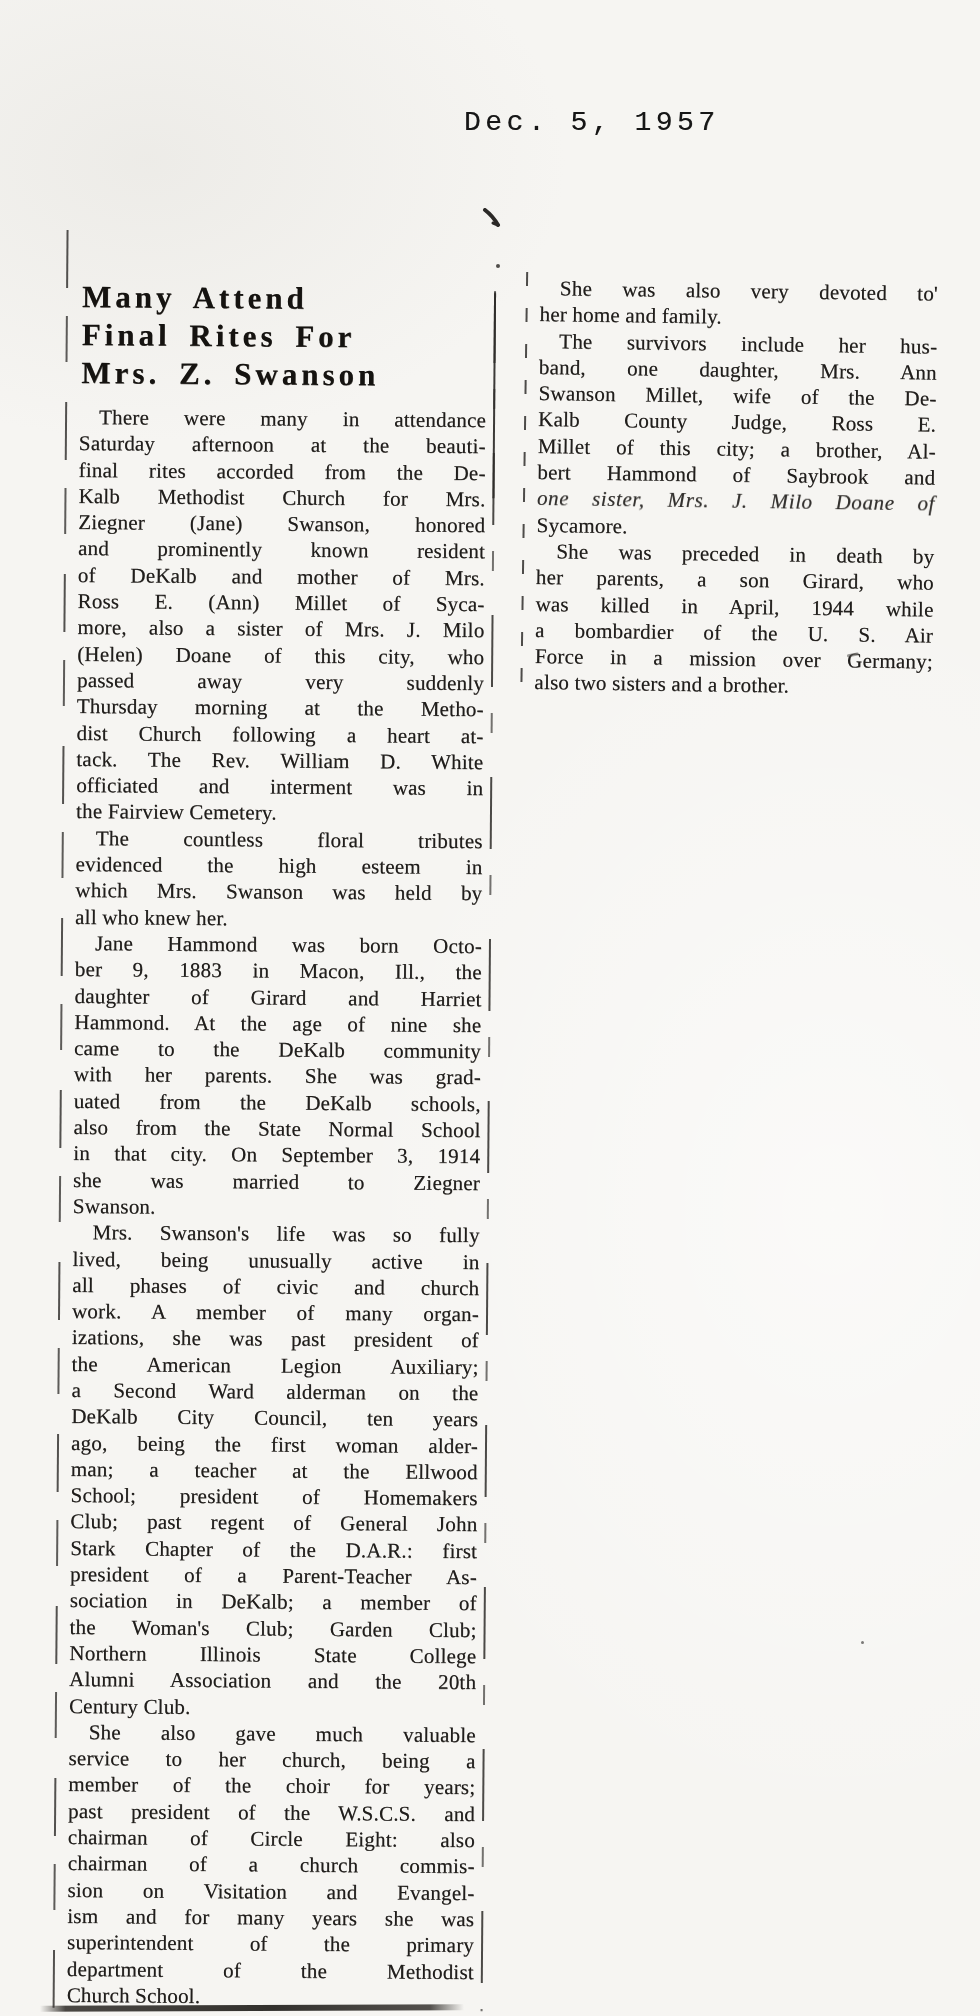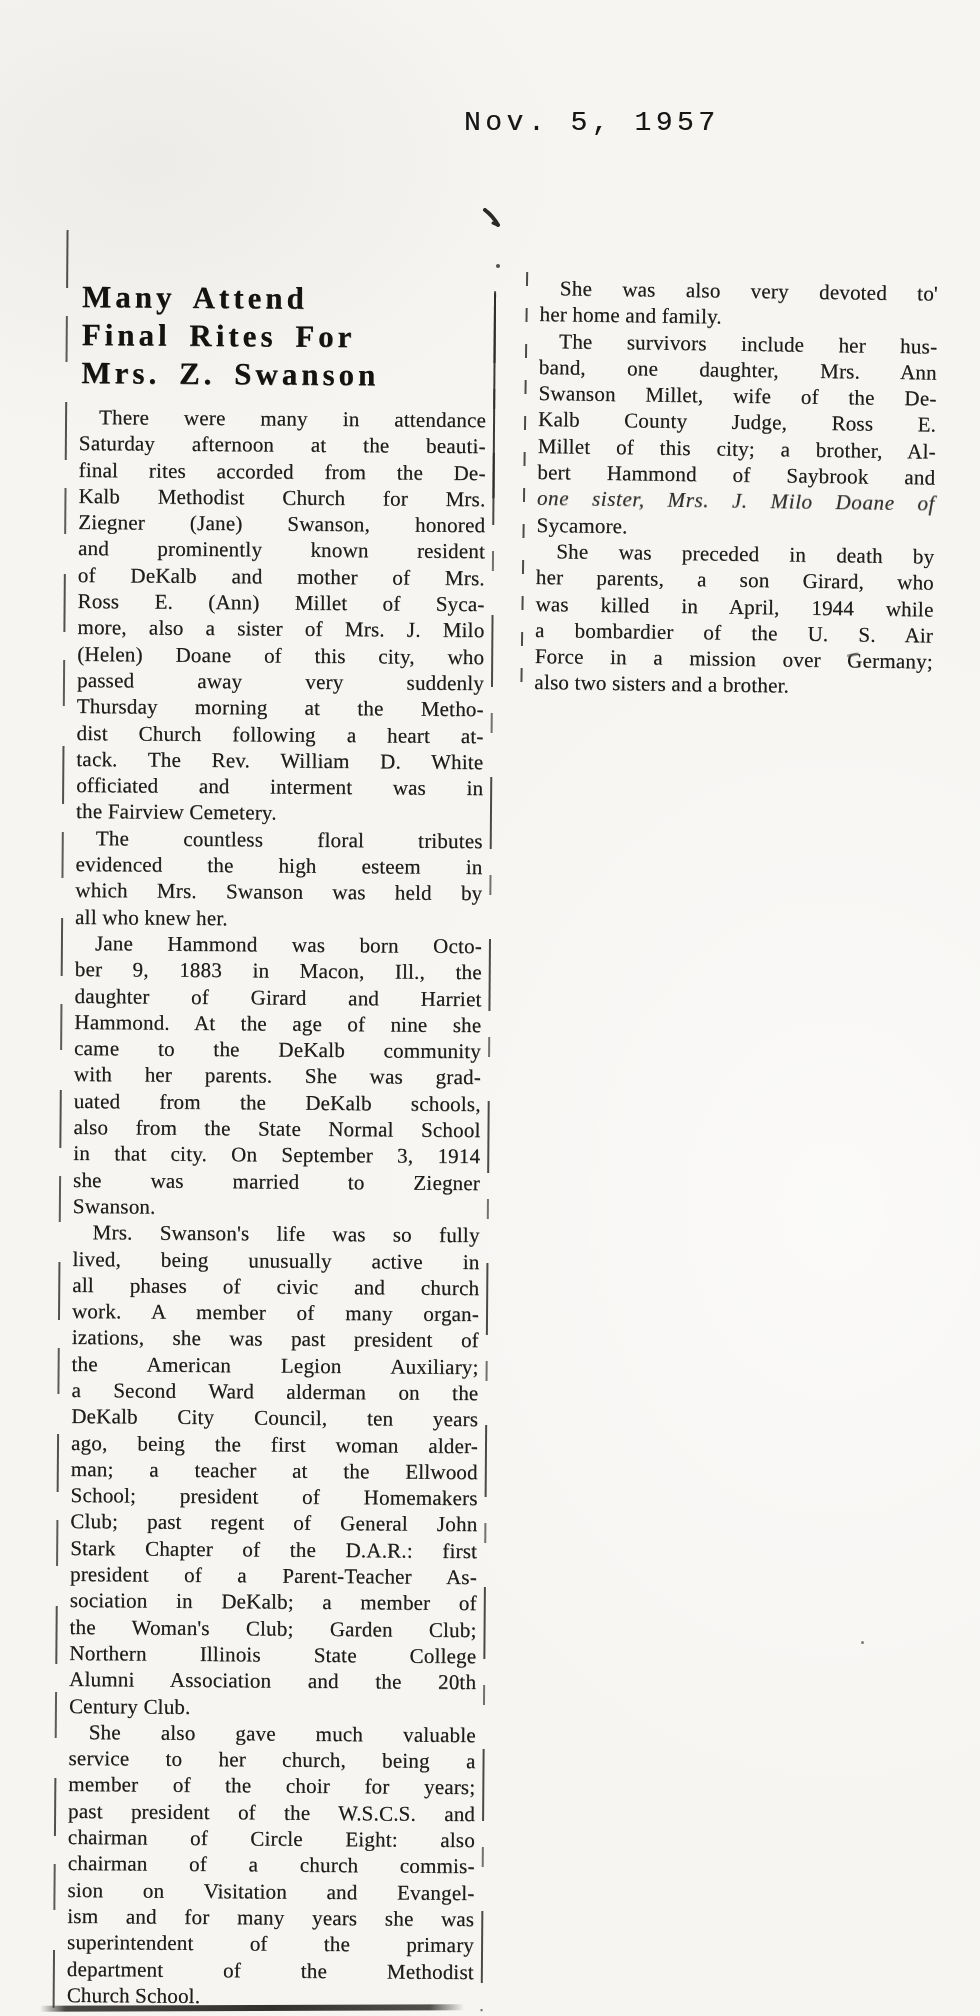--- a/index.html
+++ b/index.html
@@ -96,21 +96,21 @@
     position:absolute; left:40px; top:2005px; width:424px; height:6px;
     background:linear-gradient(90deg, rgba(60,58,55,0) 0%, rgba(55,52,48,0.9) 6%, rgba(40,38,35,0.95) 55%, rgba(55,52,48,0.85) 92%, rgba(60,58,55,0) 100%);
     transform:rotate(-0.2deg);
   }
 </style>
 </head>
 <body>
 
 <div class="page">
 
-  <div class="date-line">Nov. 5, 1957</div>
+  <div class="date-line">Dec. 5, 1957</div>
 
   <div class="left-group">
     <div class="vrule rule-left-edge"></div>
     <div class="vrule rule-gutter-a-solid"></div>
     <div class="vrule rule-gutter-a"></div>
 
     <div class="headline">
       <div>Many Attend</div>
       <div>Final Rites For</div>
       <div>Mrs. Z. Swanson</div>

